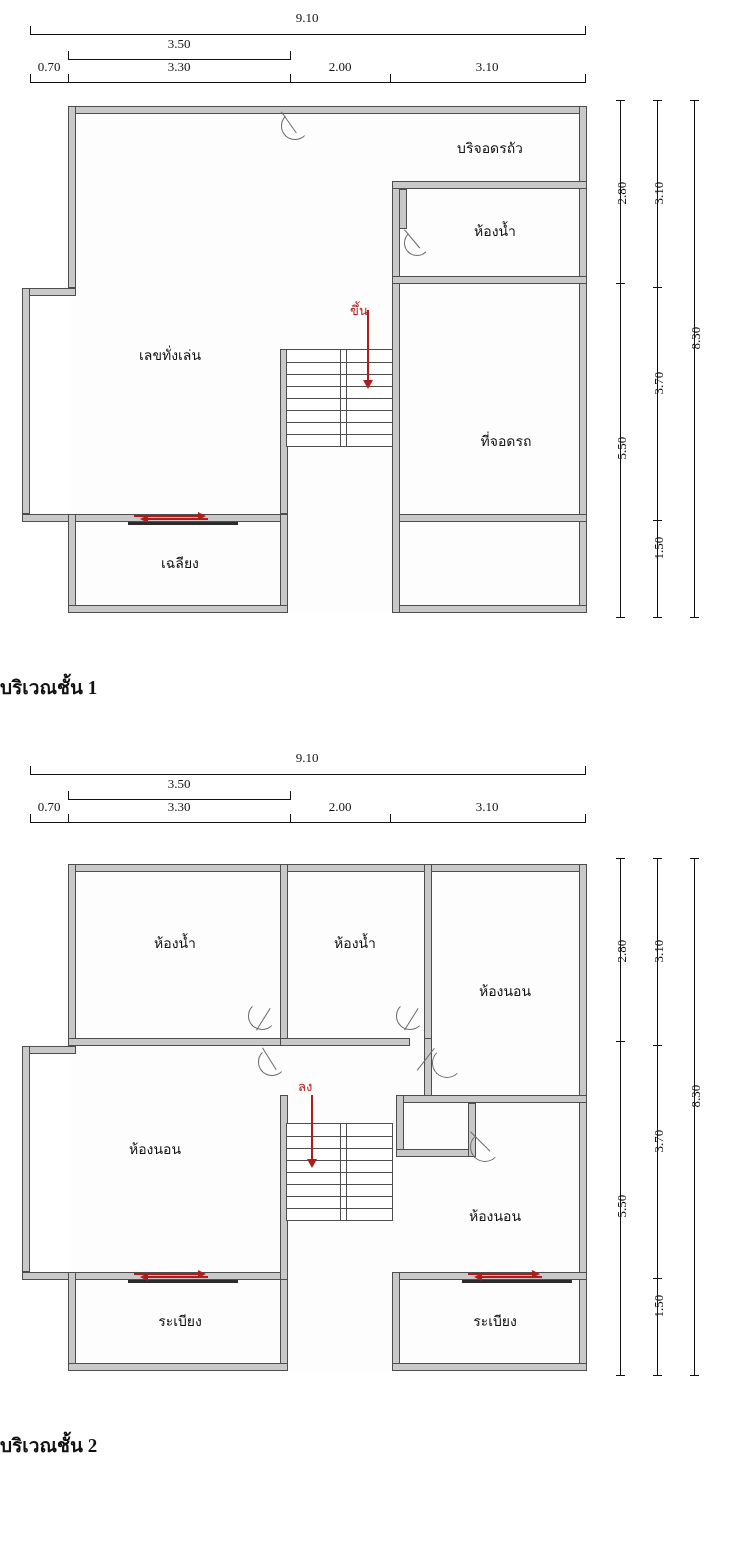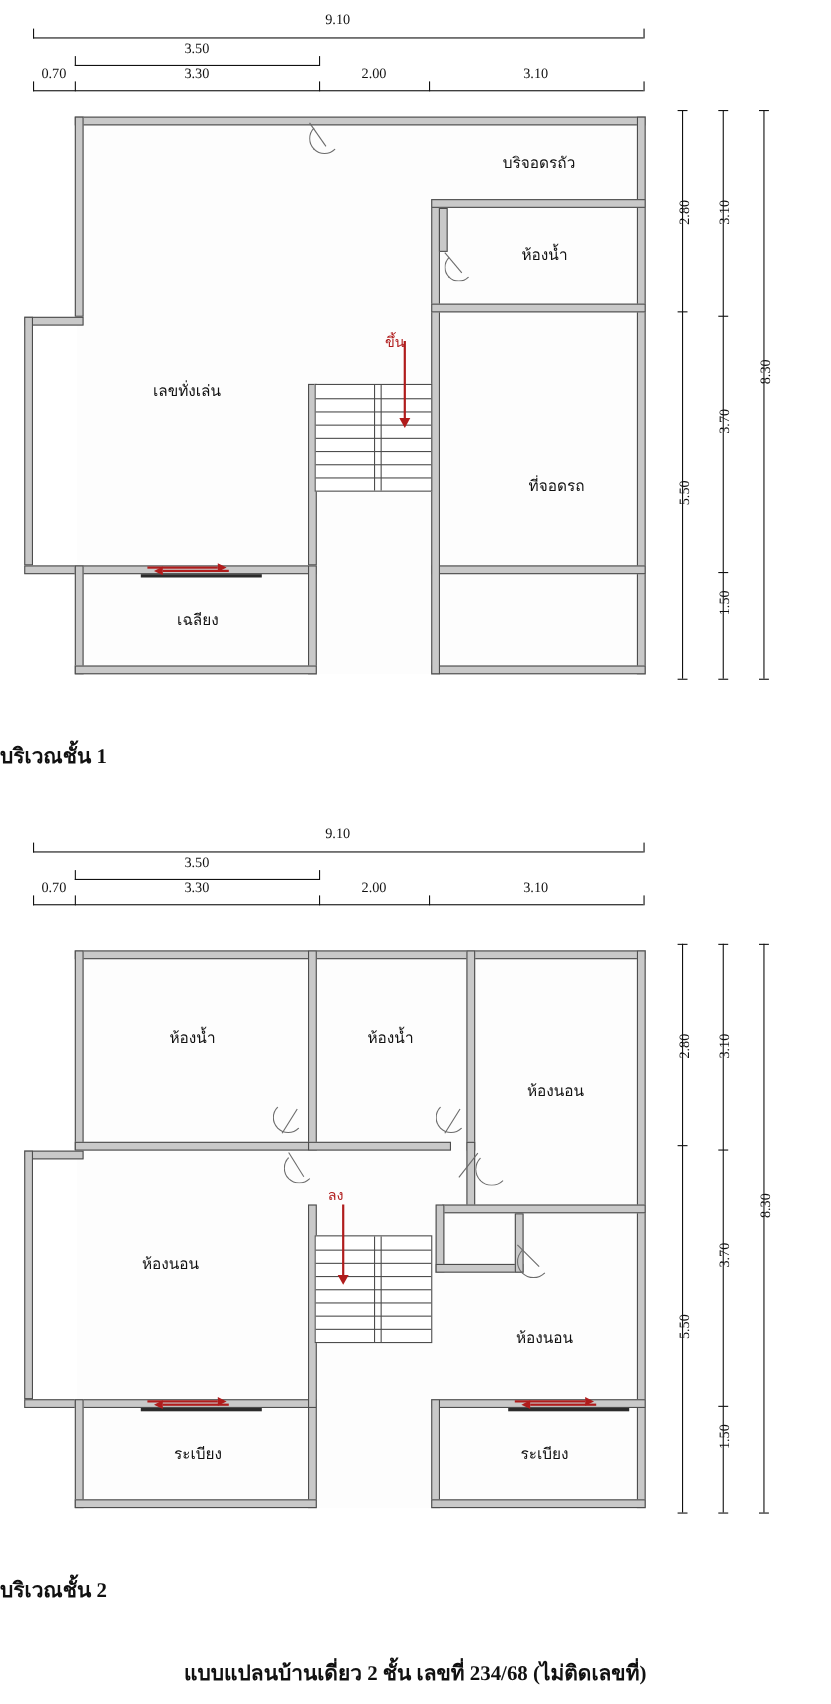--- a/index.html
+++ b/index.html
@@ -385,14 +385,13 @@
     <div class="roomlabel" style="left:290px; top:192px; width:130px;">ห้องน้ำ</div>
     <div class="roomlabel" style="left:440px; top:240px; width:130px;">ห้องนอน</div>
     <div class="roomlabel" style="left:85px; top:398px; width:140px;">ห้องนอน</div>
     <div class="roomlabel" style="left:425px; top:465px; width:140px;">ห้องนอน</div>
     <div class="roomlabel" style="left:110px; top:570px; width:140px;">ระเบียง</div>
     <div class="roomlabel" style="left:425px; top:570px; width:140px;">ระเบียง</div>
 
     <div class="plan-title" style="top:690px;">บริเวณชั้น 2</div>
   </div>
 
-  <div id="figure-caption">แบบแปลนบ้านเดี่ยว 2 ชั้น เลขที่ 234/68 (ไม่ติดเลขที่)</div>
 </div>
 
 </body></html>

